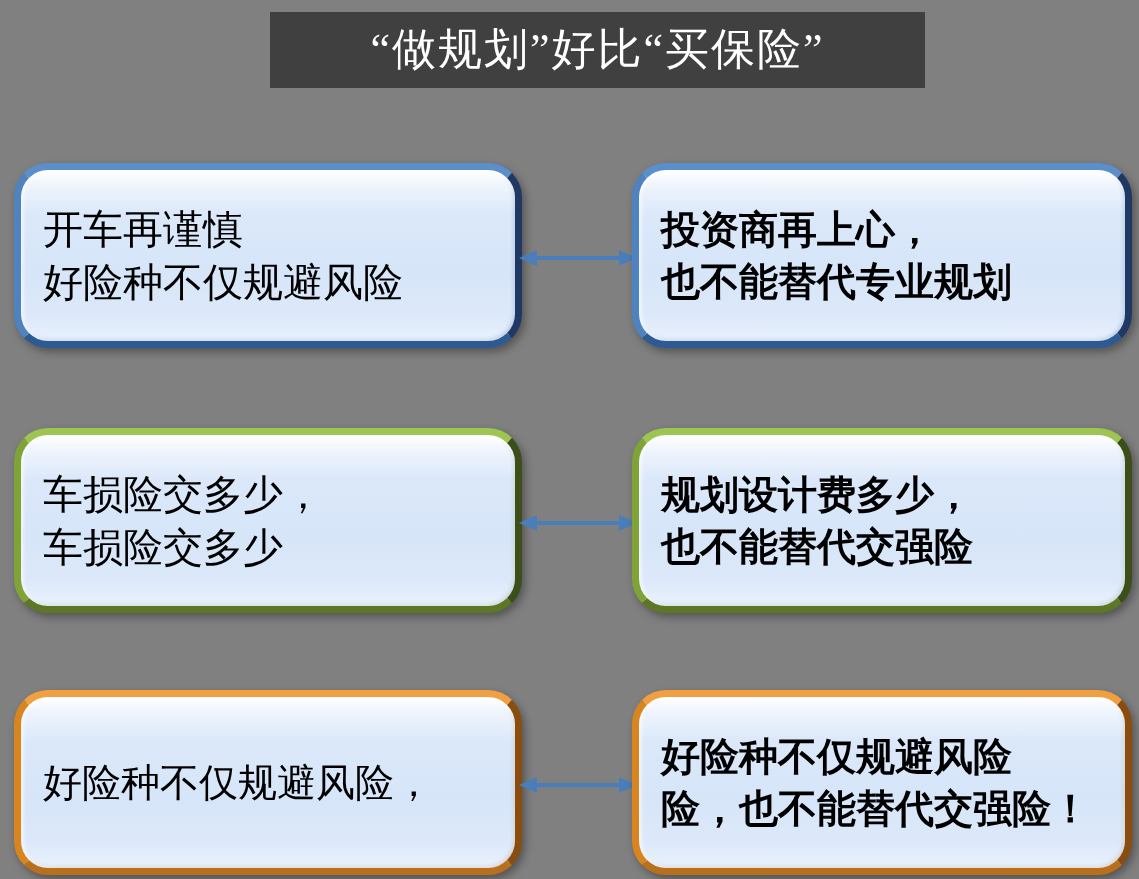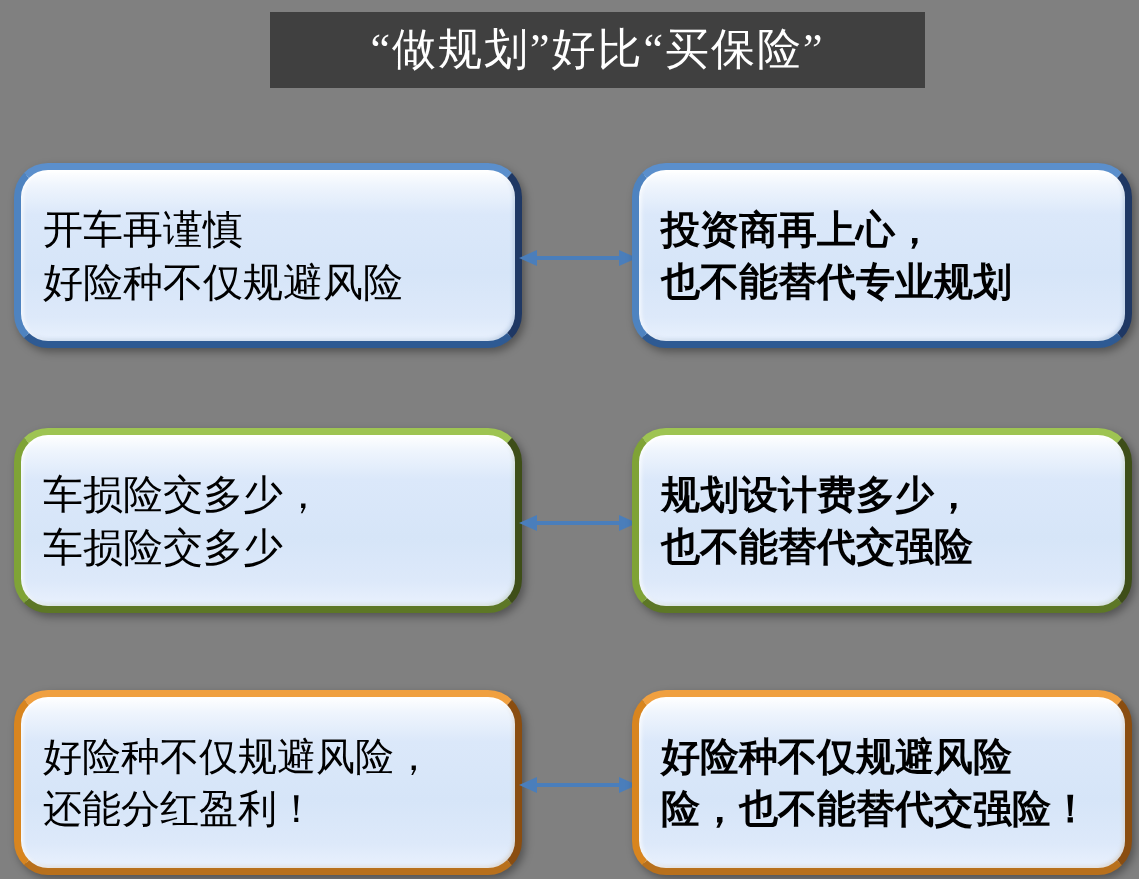--- a/index.html
+++ b/index.html
@@ -168,21 +168,20 @@
     <div class="box-line">规划设计费多少，</div>
     <div class="box-line">也不能替代交强险</div>
   </div>
 
 </div>
 
 <div class="row row-3">
 
   <div class="box box-left orange">
     <div class="box-line">好险种不仅规避风险，</div>
-    <div class="box-line">还能分红盈利！</div>
   </div>
 
   <div class="connector">
     <svg width="118" height="26" viewBox="0 0 118 26">
       <line x1="14" y1="13" x2="104" y2="13" stroke="#4a7ebb" stroke-width="4"></line>
       <polygon points="0,13 18,5 18,21" fill="#4a7ebb"></polygon>
       <polygon points="118,13 100,5 100,21" fill="#4a7ebb"></polygon>
     </svg>
   </div>
 

